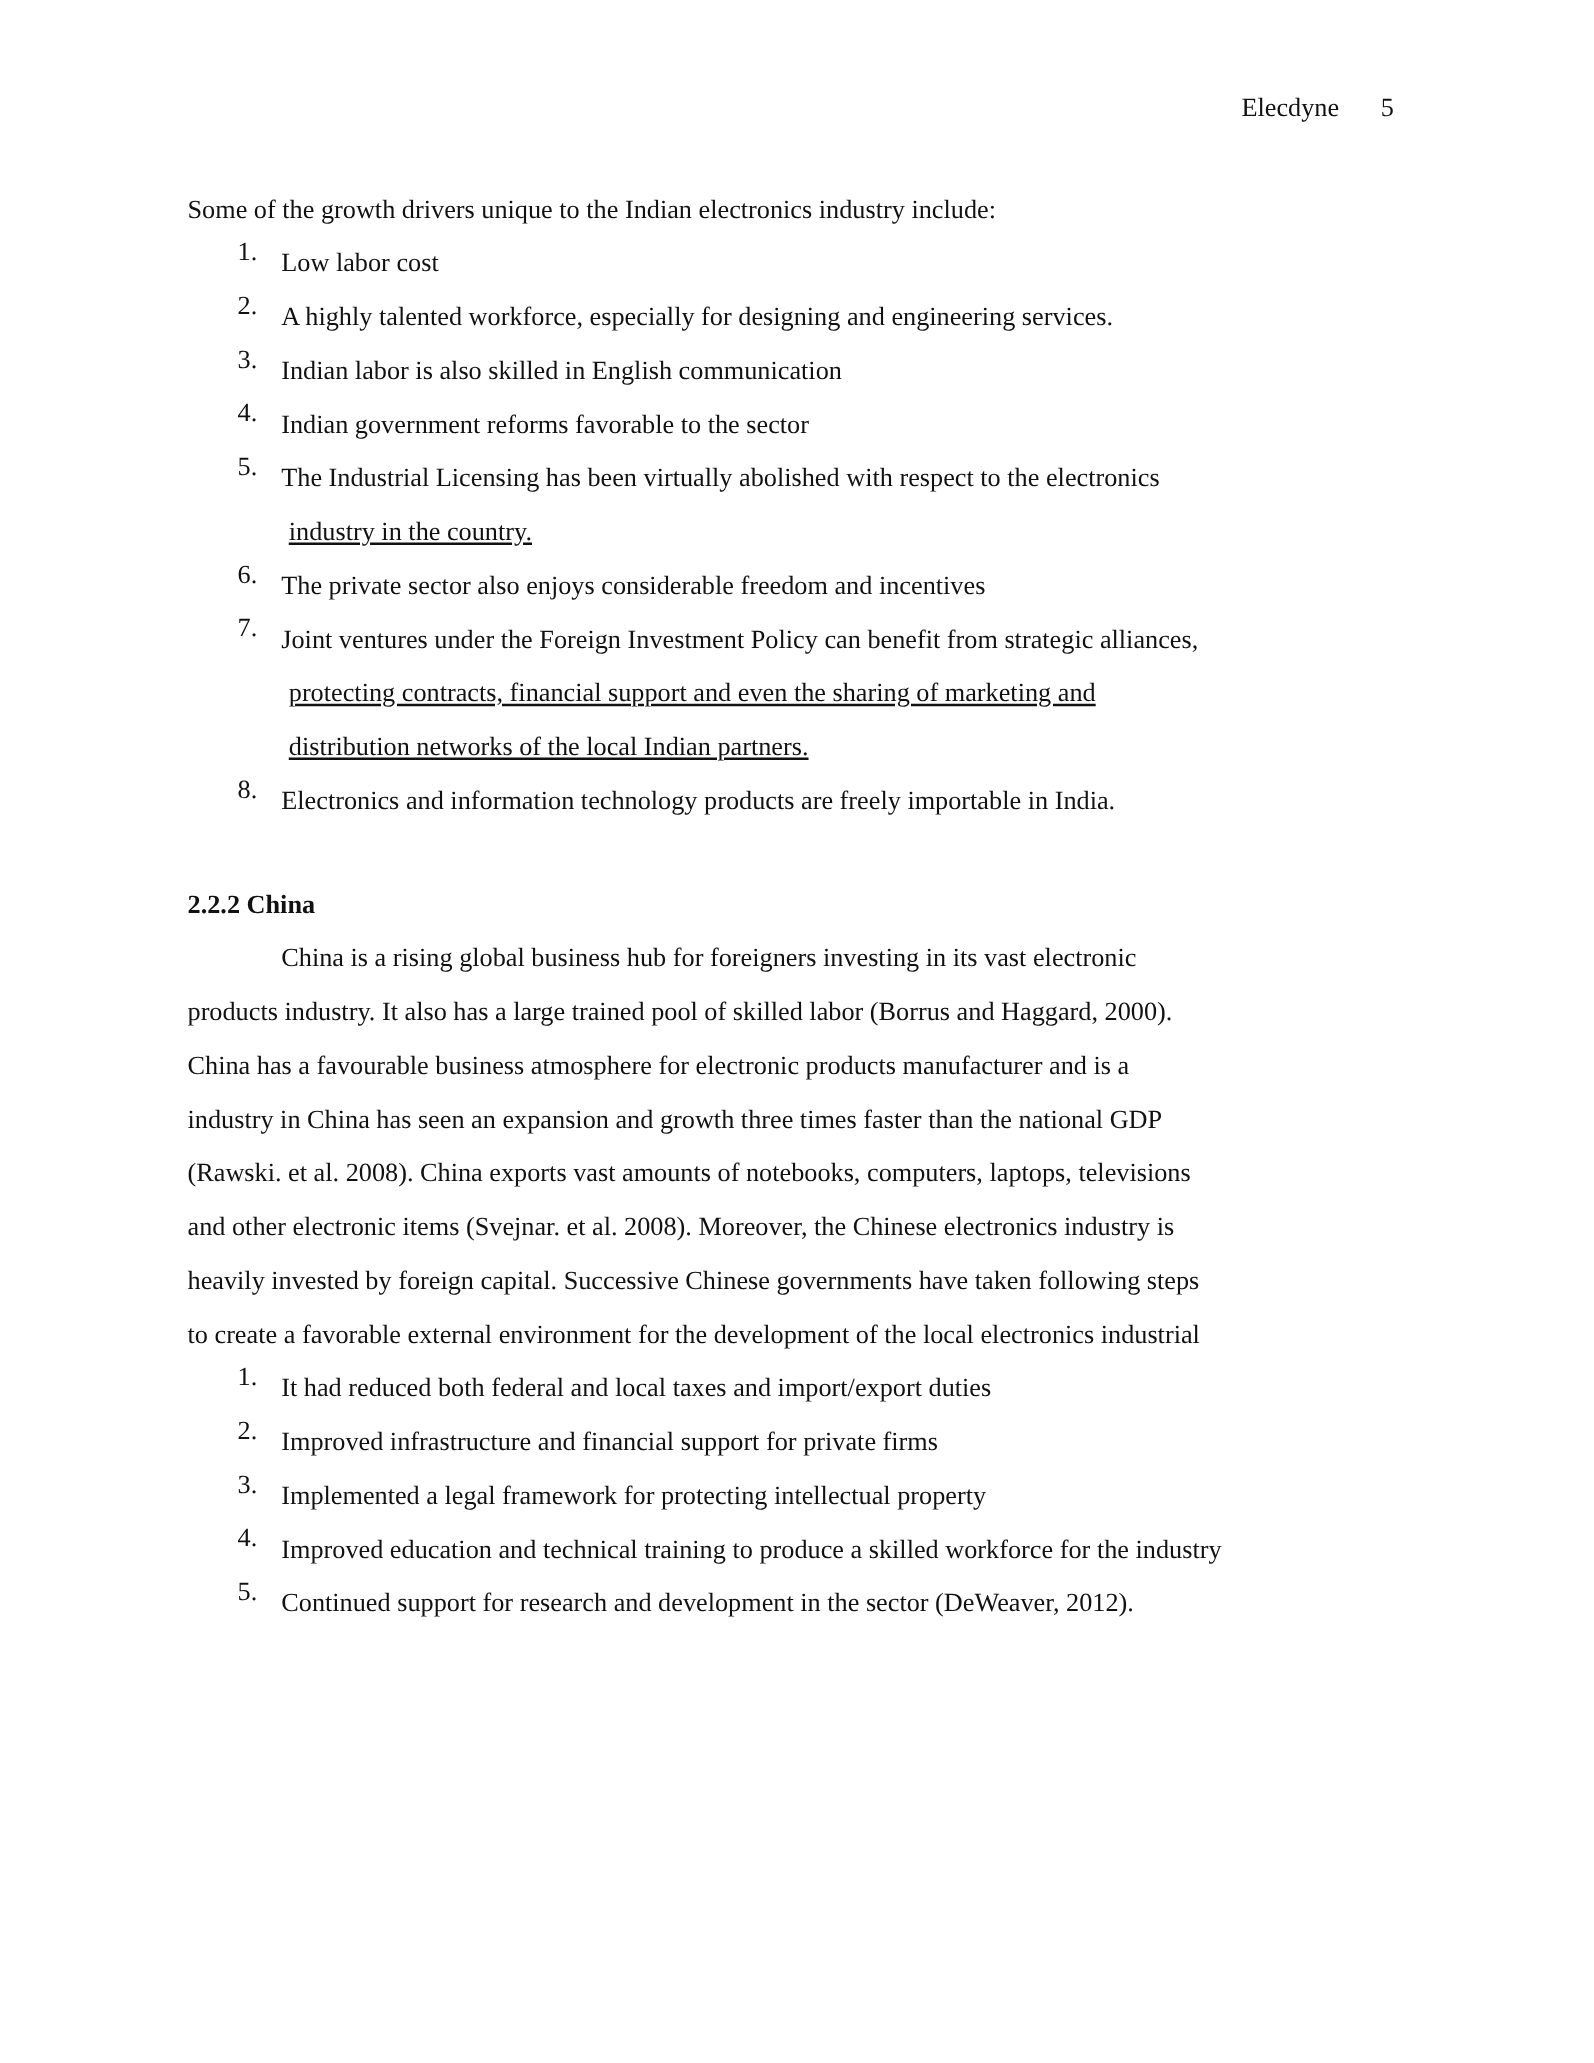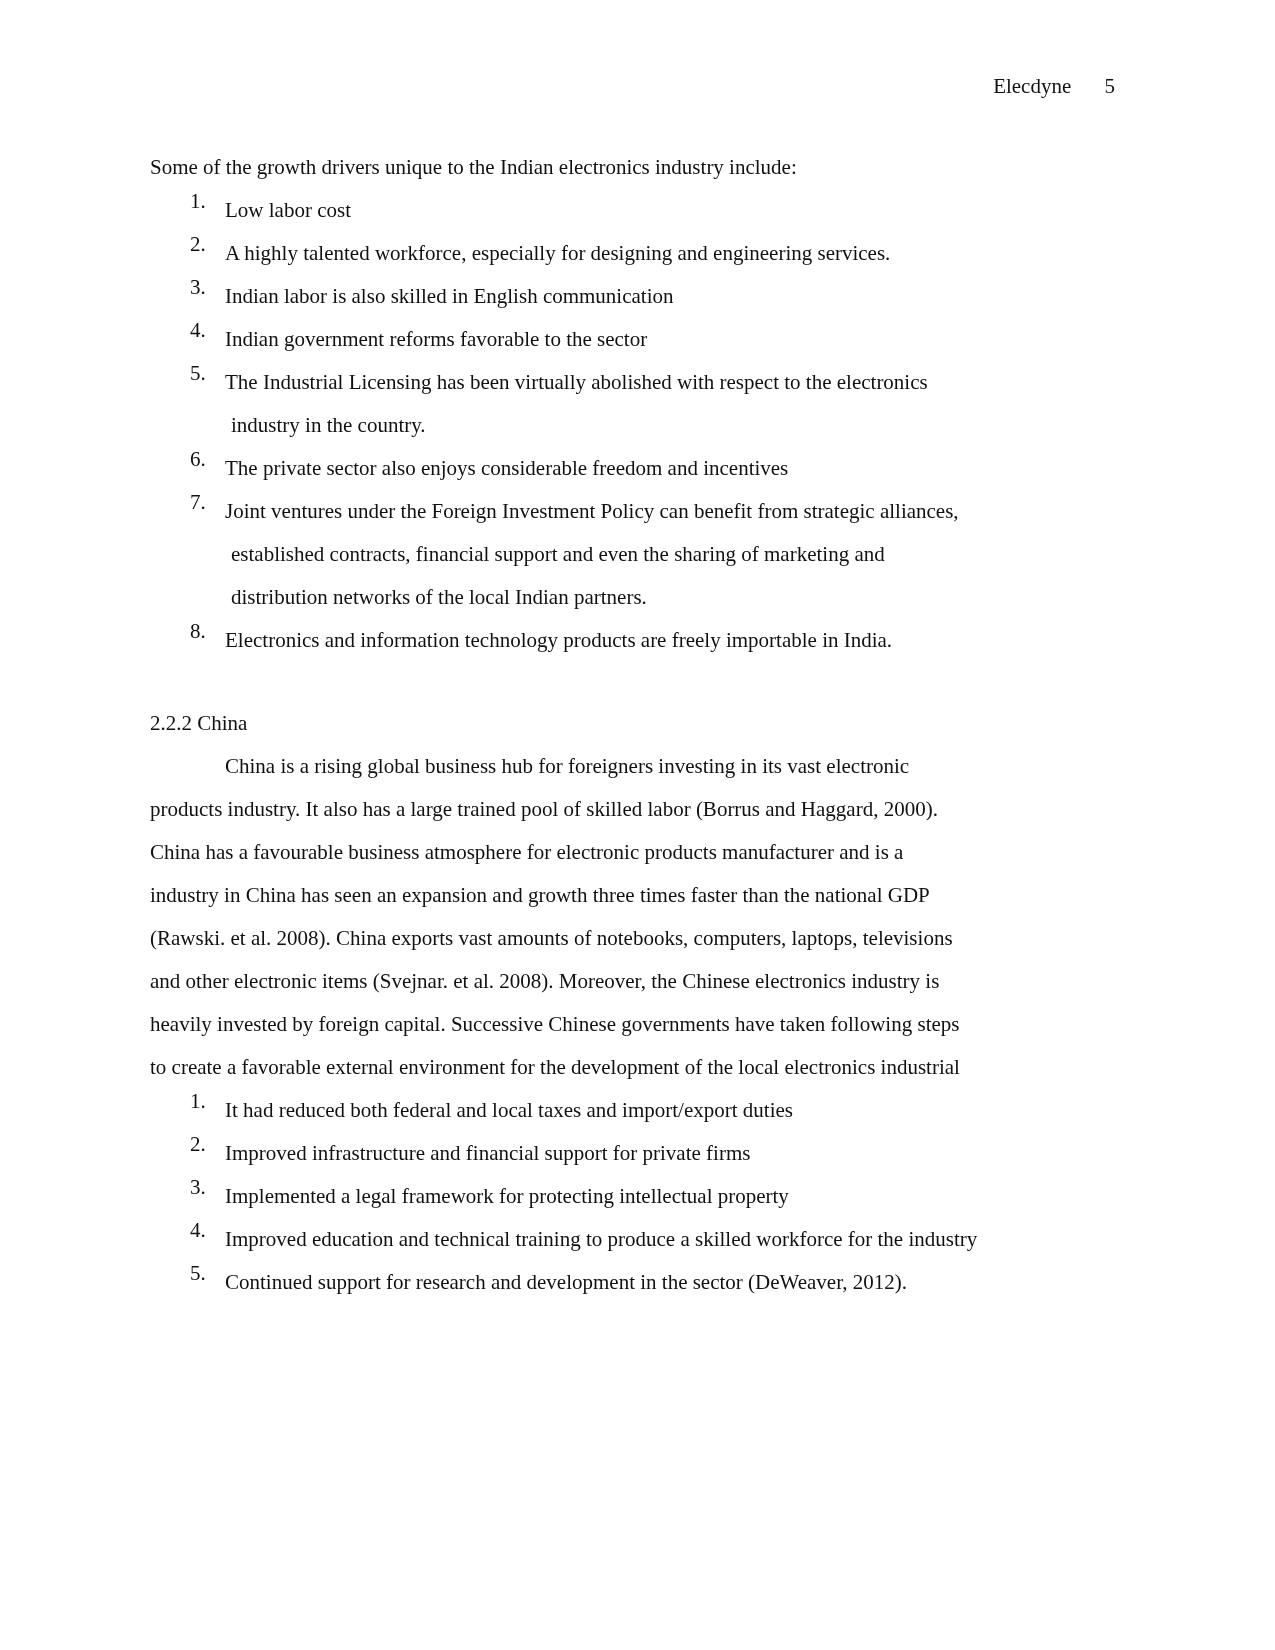--- a/index.html
+++ b/index.html
@@ -42,23 +42,23 @@
       white-space: nowrap;
     }
     .ol { margin: 0; padding: 0; list-style: none; }
     .li { position: relative; padding-left: 75px; }
     .li .num {
       position: absolute;
       left: 40px;
       width: 28px;
       text-align: left;
     }
-    .li .cont { padding-left: 6px; }
+    .li .cont { padding-left: 6px; text-decoration: underline; }
     .heading {
-      font-weight: normal;
+      font-weight: bold;
       margin-top: 40px;
     }
     .indent { padding-left: 75px; font-family: Liberation Serif, serif; }
   </style>
 </head>
 <body>
 
 <div class="page">
 
   <div class="running-head">
@@ -92,21 +92,21 @@
         <div class="line">The Industrial Licensing has been virtually abolished with respect to the electronics</div>
         <div class="line cont">industry in the country.</div>
       </div>
       <div class="li">
         <span class="num">6.</span>
         <div class="line">The private sector also enjoys considerable freedom and incentives</div>
       </div>
       <div class="li">
         <span class="num">7.</span>
         <div class="line">Joint ventures under the Foreign Investment Policy can benefit from strategic alliances,</div>
-        <div class="line cont">established contracts, financial support and even the sharing of marketing and</div>
+        <div class="line cont">protecting contracts, financial support and even the sharing of marketing and</div>
         <div class="line cont">distribution networks of the local Indian partners.</div>
       </div>
       <div class="li">
         <span class="num">8.</span>
         <div class="line">Electronics and information technology products are freely importable in India.</div>
       </div>
     </div>
 
     <div class="line heading">2.2.2 China</div>
 

